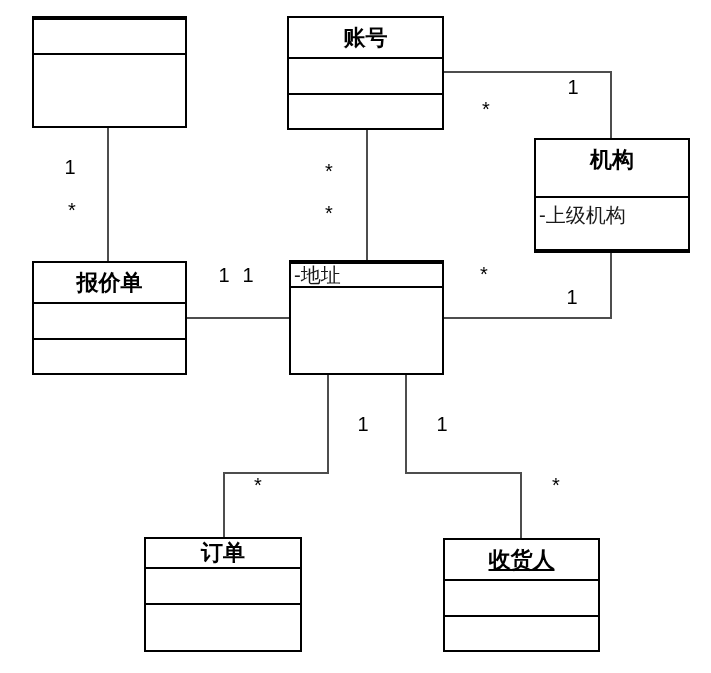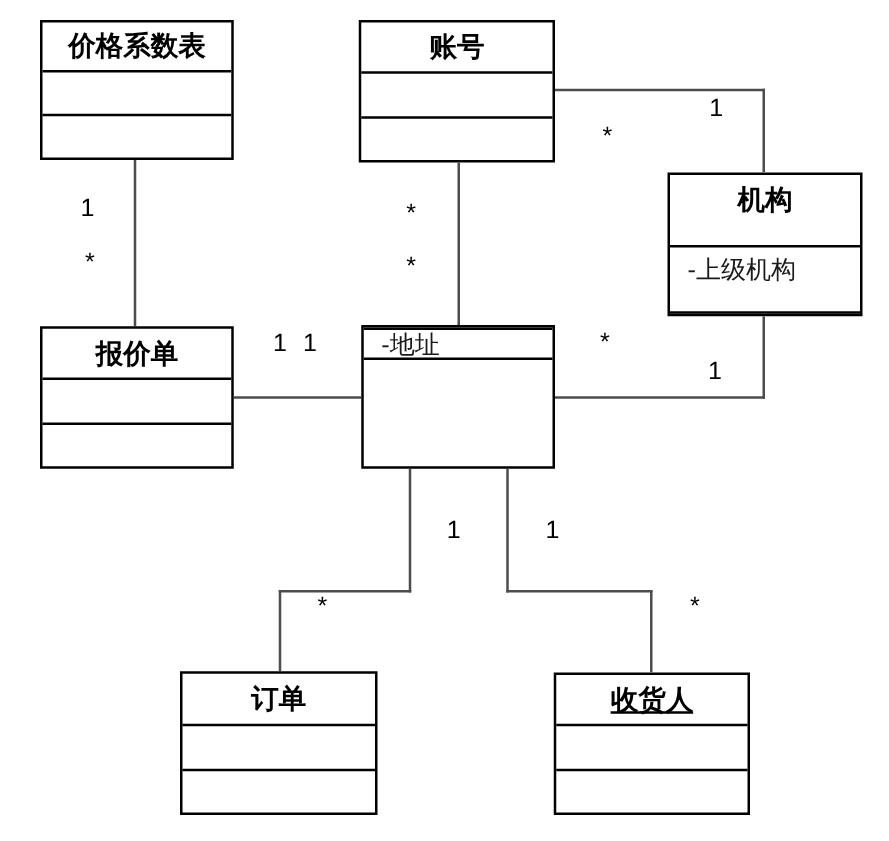--- a/index.html
+++ b/index.html
@@ -39,40 +39,40 @@
     justify-content: center;
     font-weight: bold;
     font-size: 22px;
     color: #000000;
     font-family: "Liberation Sans", sans-serif;
   }
   .ca {
     border-top: 2px solid #000000;
     display: flex;
     align-items: center;
-    padding-left: 14px;
+    padding-left: 3px;
     font-size: 20px;
     color: #1a1a1a;
     font-family: "DejaVu Serif", serif;
   }
   .co { border-top: 2px solid #000000; flex: 1; }
 
   
   #c0 { left: 32px;  top: 16px;  width: 155px; height: 112px; }
   #c0 .ct { height: 38px; } #c0 .ca { height: 35px; }
   #c1 { left: 287px; top: 16px;  width: 157px; height: 114px; }
   #c1 .ct { height: 39px; text-align: right; } #c1 .ca { height: 36px; }
   #c2 { left: 534px; top: 138px; width: 156px; height: 115px; gap: 17px; }
   #c2 .ct { height: 40px; } #c2 .ca { height: 36px; }
   #c3 { left: 32px;  top: 261px; width: 155px; height: 114px; }
   #c3 .ct { height: 39px; font-family: Liberation Serif, serif; } #c3 .ca { height: 36px; }
   #c4 { left: 289px; top: 260px; width: 155px; height: 115px; }
   #c4 .ct { height: 40px; } #c4 .ca { height: 24px; align-items: center; }
   #c5 { left: 144px; top: 537px; width: 158px; height: 115px; }
-  #c5 .ct { height: 40px; font-family: Liberation Mono, monospace; } #c5 .ca { height: 36px; }
+  #c5 .ct { height: 28px; font-family: Liberation Mono, monospace; } #c5 .ca { height: 36px; }
   #c6 { left: 443px; top: 538px; width: 157px; height: 114px; text-decoration: underline; }
   #c6 .ct { height: 39px; } #c6 .ca { height: 36px; }
 </style>
 </head>
 <body>
 
 <div class="canvas">
 
   <div class="ev" style="left:107px; top:128px; height:133px;"></div>
   <div class="ev" style="left:366px; top:130px; height:130px;"></div>
@@ -97,21 +97,20 @@
   <span class="mult" style="left:215px; top:265px;">1</span>
   <span class="mult" style="left:239px; top:265px;">1</span>
   <span class="mult" style="left:475px; top:264px;">*</span>
   <span class="mult" style="left:563px; top:287px;">1</span>
   <span class="mult" style="left:354px; top:414px;">1</span>
   <span class="mult" style="left:249px; top:475px;">*</span>
   <span class="mult" style="left:433px; top:414px;">1</span>
   <span class="mult" style="left:547px; top:475px;">*</span>
 
   <div class="cls" id="c0">
-    <div class="ct">价格系数表</div>
     <div class="ca"></div>
     <div class="co"></div>
   </div>
 
   <div class="cls" id="c1">
     <div class="ct">账号</div>
     <div class="ca"></div>
     <div class="co"></div>
   </div>
 

